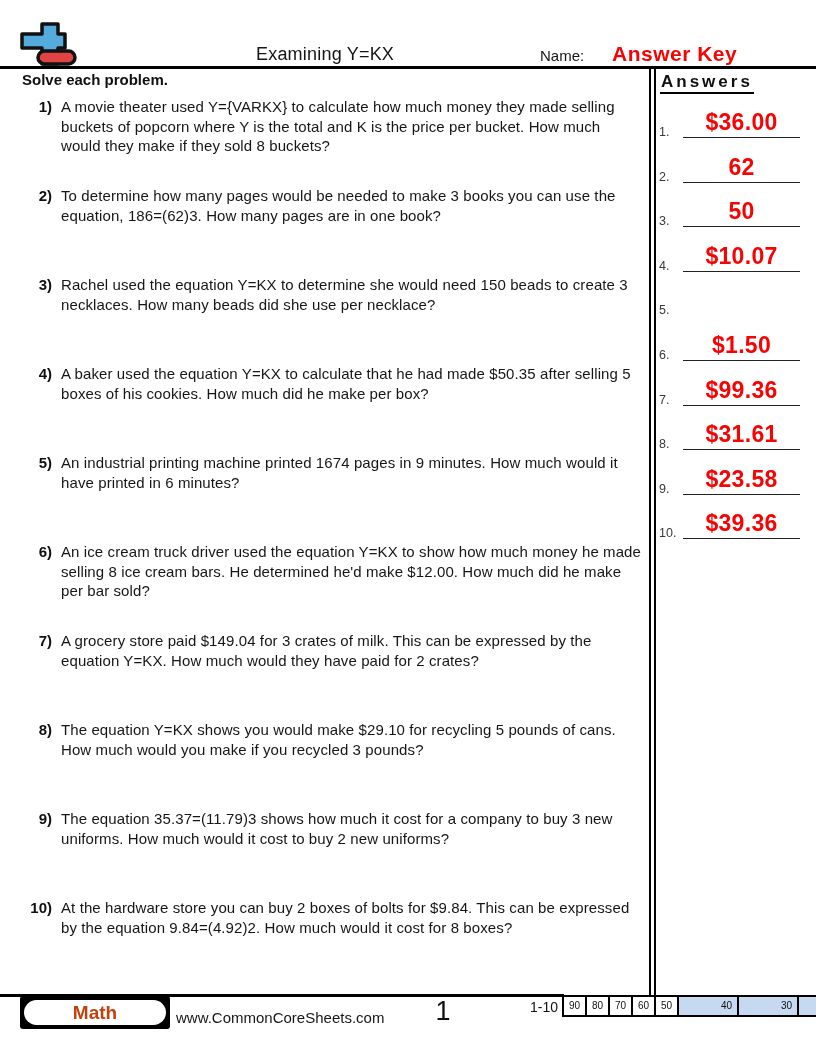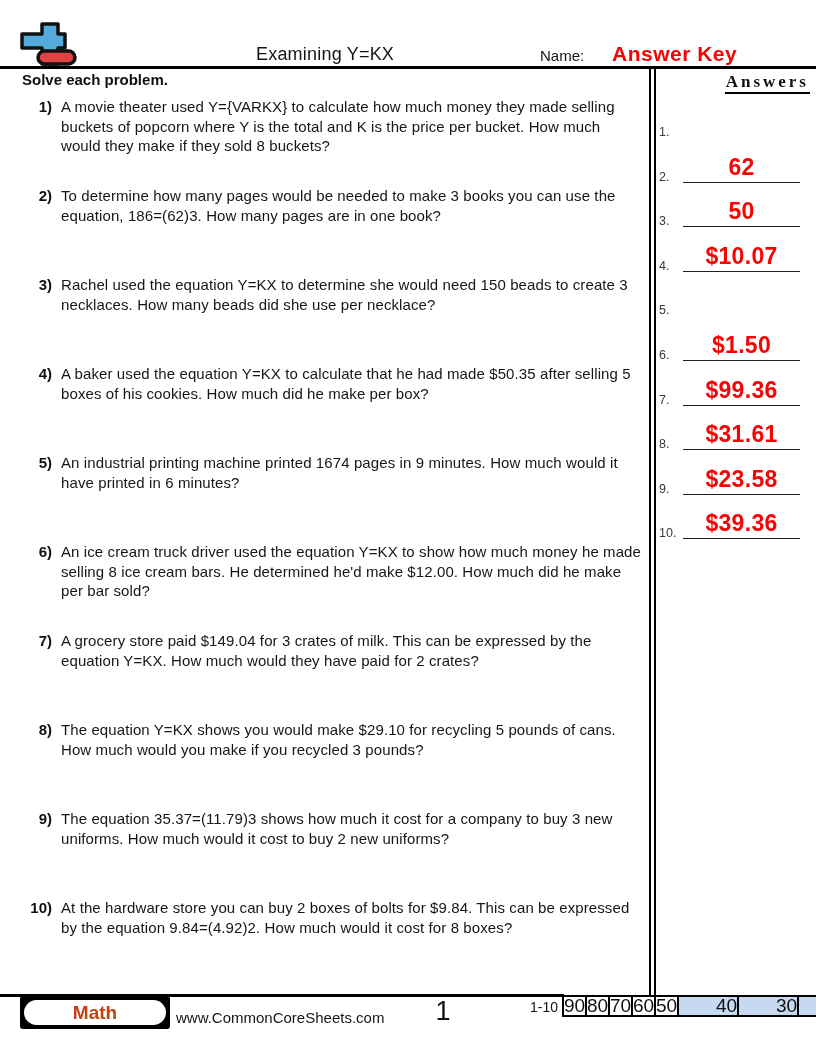--- a/index.html
+++ b/index.html
@@ -17,21 +17,21 @@
   .red { color:#f60404; }
   .instructions { position:absolute; left:22px; top:71px; font-size:15px; font-weight:bold; color:#101010; }
 
   
   .divider {
     position:absolute; left:649px; top:68px; width:7px; height:928px;
     border-left:2px solid #000; border-right:2px solid #000; box-sizing:border-box;
   }
 
   
-  .answers-heading { position:absolute; left:660px; top:72px; width:150px; text-align:right;font-family:Liberation Serif, serif; }
+  .answers-heading { position:absolute; left:660px; top:72px; width:150px; text-align:left; }
   .answers-heading span {
     font-size:17px; font-weight:bold; letter-spacing:3px; color:#101010;
     border-bottom:2.5px solid #000; padding:0 1px 1px 1px;
   }
   .answer-row { position:absolute; left:657px; width:150px; height:31px; }
   .anum { position:absolute; left:2px; bottom:-1px; font-size:12.5px; color:#3a3a3a; }
   .aline {
     position:absolute; left:26px; right:7px; bottom:0; height:31px; line-height:33px;
     border-bottom:1.8px solid #222; text-align:center;
     font-size:23px; font-weight:bold; letter-spacing:0.3px;
@@ -49,21 +49,21 @@
   .badge-pill {
     position:absolute; left:4px; top:4px; right:4px; bottom:4px; background:#fff; border-radius:16px;
     text-align:center; font-size:19px; font-weight:bold; line-height:25px; color:#c2410c;
   }
   .website { position:absolute; left:176px; top:1009px; font-size:15px; color:#161616; }
   .page-number { position:absolute; left:415px; top:996px; width:56px; text-align:center; font-size:27px; color:#101010; }
   .score-label { position:absolute; left:518px; top:999px; width:40px; text-align:right; font-size:14px; color:#101010; }
   .score-table { position:absolute; left:562px; top:995px; display:flex; border:2px solid #000; background:#fff; }
   .score-cell {
     width:21px; height:18px; border-left:2px solid #000; text-align:center;
-    font-size:19px; line-height:18px; color:#101010;
+    font-size:10px; line-height:18px; color:#101010;
   }
   .score-cell:first-child { border-left:none; }
   .score-cell.shaded { background:#c6d9f1;padding-left:37px; }
 </style>
 </head>
 <body>
 
 <div class="page">
 
   <div class="hr-top"></div>
@@ -77,20 +77,21 @@
   <div class="instructions">Solve each problem.</div>
 
   <div class="divider"></div>
 
   <div class="answers-heading">
     <span>Answers</span>
   </div>
 
   <div class="answer-row" style="top:107px">
     <span class="anum">1.</span>
+    <div class="aline red">$36.00</div>
   </div>
   <div class="answer-row" style="top:152px">
     <span class="anum">2.</span>
     <div class="aline red">62</div>
   </div>
   <div class="answer-row" style="top:196px">
     <span class="anum">3.</span>
     <div class="aline red">50</div>
   </div>
   <div class="answer-row" style="top:241px">

